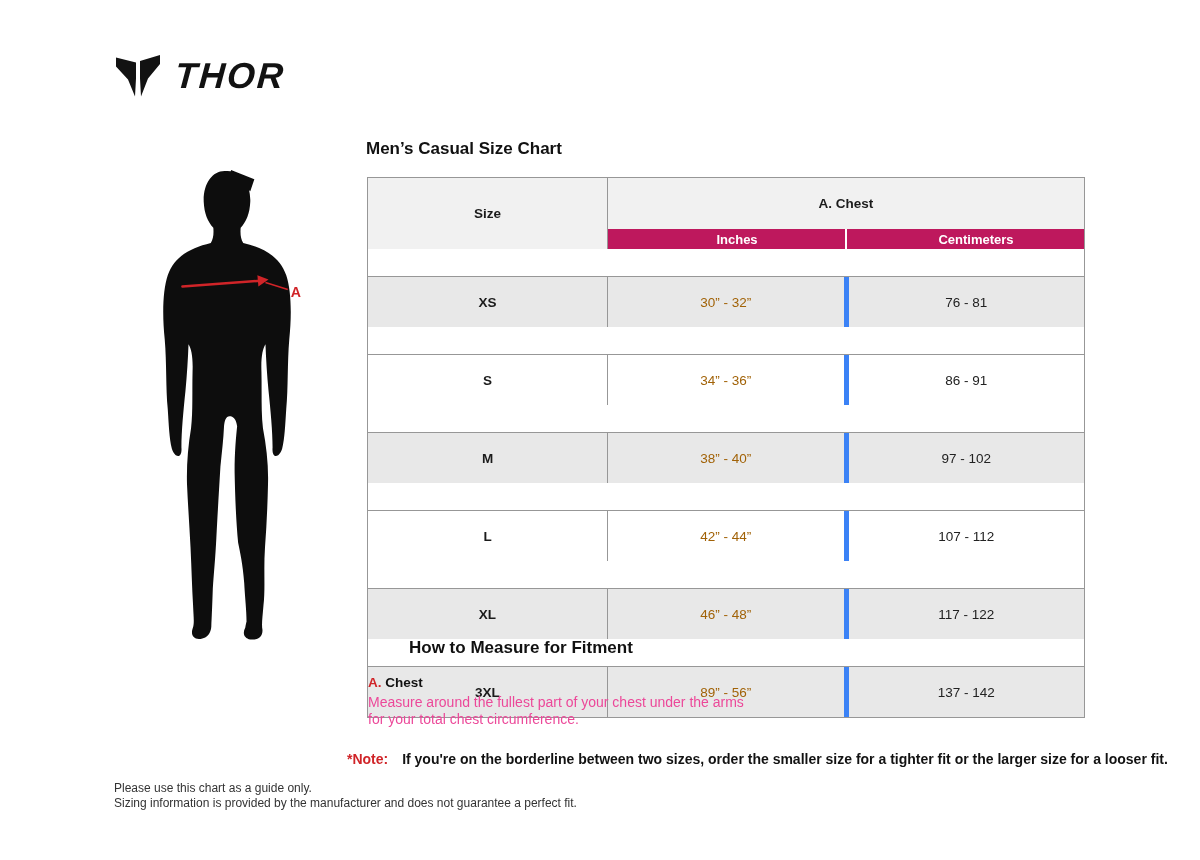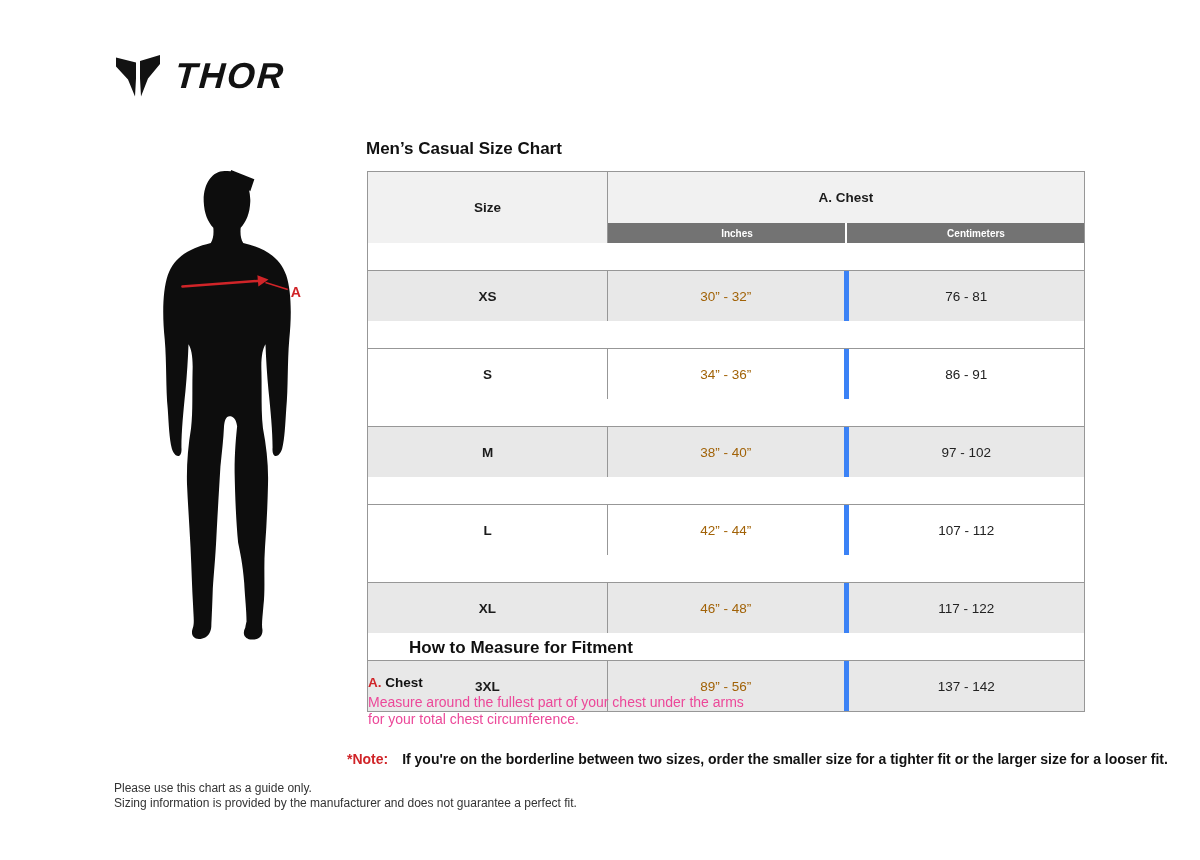--- a/index.html
+++ b/index.html
@@ -13,30 +13,30 @@
   .wordmark{
     font-size:36px;font-weight:bold;font-style:italic;letter-spacing:2px;
     color:#121212;transform:skewX(-4deg);line-height:1;
   }
   
   .figure-wrap{position:absolute;left:148px;top:168px;width:158px;height:476px;}
   .figure-wrap svg{width:100%;height:100%;display:block;}
   
   .chart-title{position:absolute;left:366px;top:139px;font-size:17px;font-weight:bold;color:#111;}
   .size-table{
-    position:absolute;left:367px;top:171px;width:716px;
+    position:absolute;left:367px;top:177px;width:716px;
     border:1px solid #979797;font-size:13.5px;
   }
   .cellc{display:flex;align-items:center;justify-content:center;}
   .thead{display:flex;height:71px;background:#f1f1f1;}
   .size-head{width:239px;border-right:1px solid #979797;font-weight:bold;}
   .chest-wrap{flex:1;display:flex;flex-direction:column;}
   .chest-head{flex:1;font-weight:bold;}
   .subrow{display:flex;height:20px;}
-  .sub-cell{flex:1;background:#737373;color:#fff;font-size:10px;font-weight:bold;padding-left:21px;}
+  .sub-cell{flex:1;background:#be185d;color:#fff;font-size:13px;font-weight:bold;padding-left:21px;}
   .sub-cell + .sub-cell{border-left:2px solid #ffffff;}
   .trow{display:flex;height:50px;border-top:1px solid #979797;background:#fff;margin-top:27px;}
   .trow.alt{background:#e8e8e8;}
   .c-size{width:239px;border-right:1px solid #979797;font-weight:bold;}
   .c-in{flex:1;border-right:5px solid #3b82f6;color:#a16207;}
   .c-cm{flex:1;color:#222;}
   
   .measure-title{position:absolute;left:366px;top:638px;font-size:17px;font-weight:bold;color:#111;margin-left:43px;}
   .measure-item{position:absolute;left:368px;top:675px;}
   .item-head{font-size:13.5px;font-weight:bold;color:#111;}

